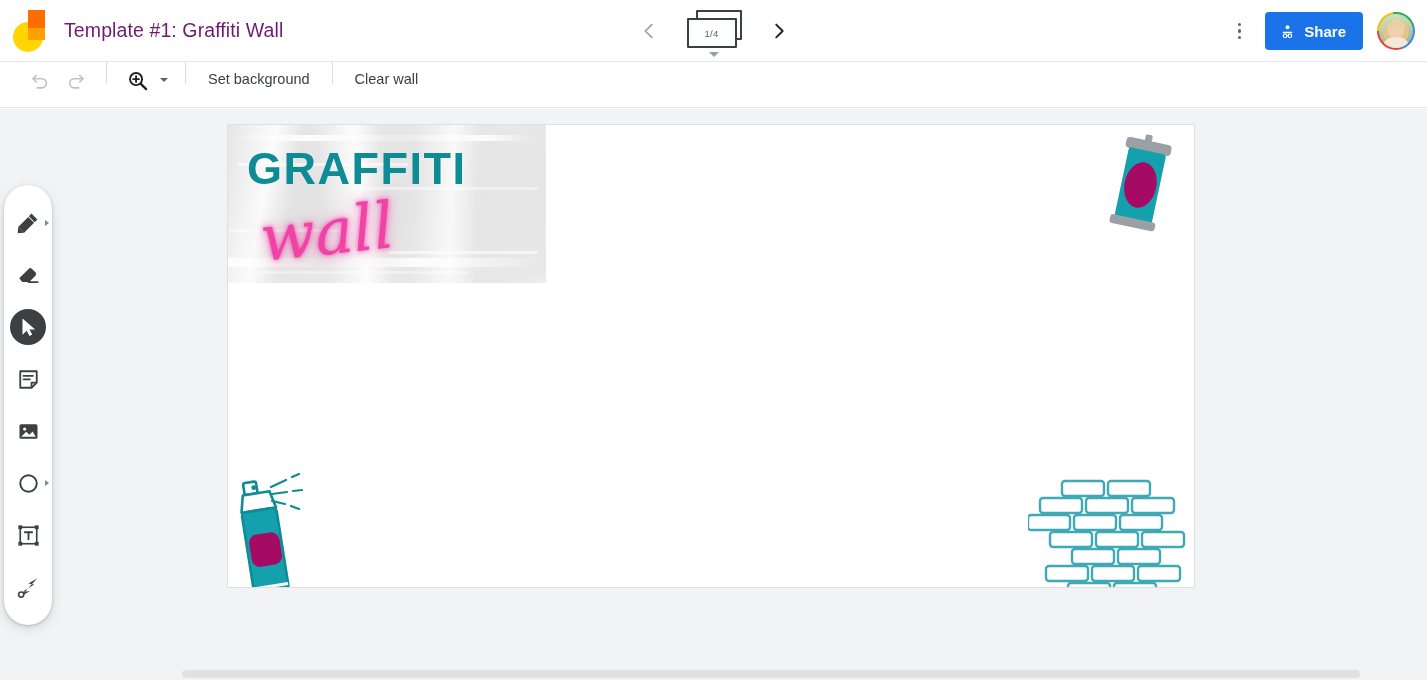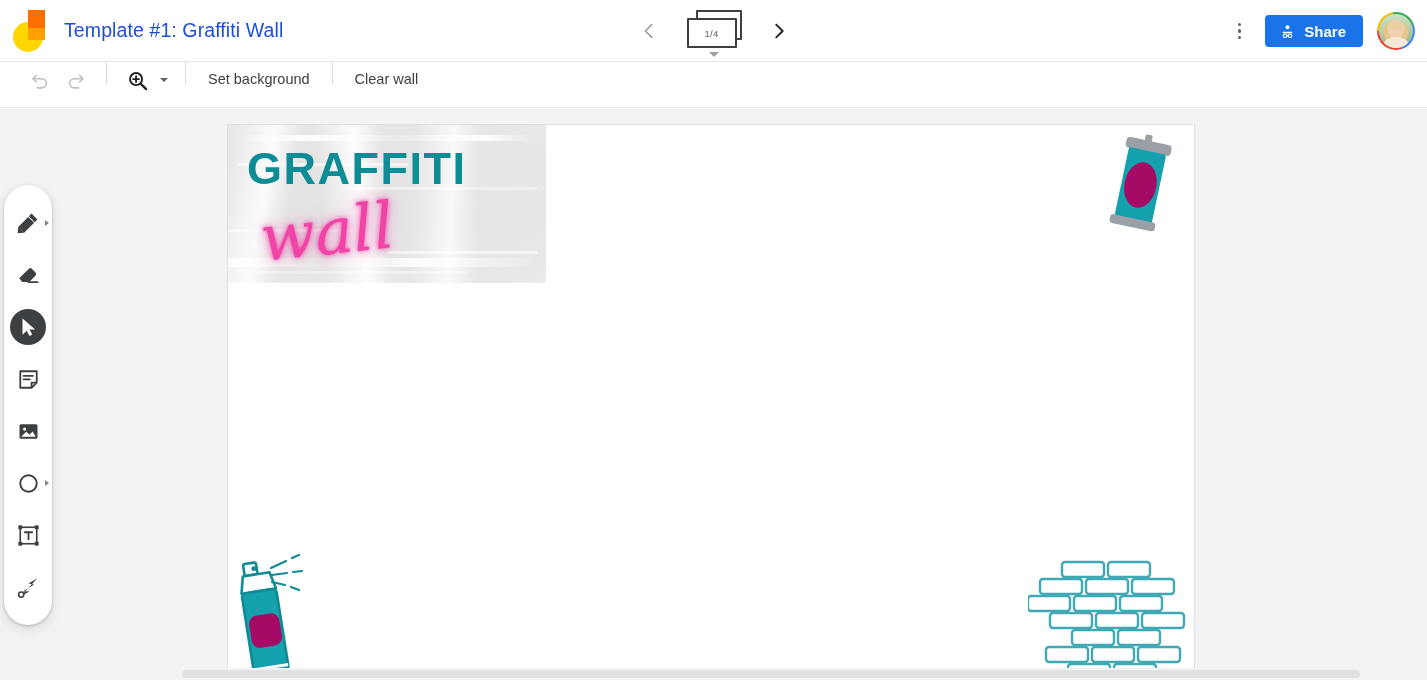--- a/index.html
+++ b/index.html
@@ -33,21 +33,21 @@
     position: absolute; right: 4px; top: 0;
     width: 17px; height: 18px;
     background: #FF6D00;
   }
   .jam-rect-mid {
     position: absolute; right: 4px; top: 18px;
     width: 17px; height: 12px;
     background: #FFA000;
   }
   .doc-title {
-    font-size: 19.5px; color: #1d4ed8;
+    font-size: 19.5px; color: #701a75;
     letter-spacing: 0.1px; margin-left: 2px;
     white-space: nowrap;
   }
 
   
   .frame-nav {
     position: absolute; left: 0; right: 0; top: 0;
     height: 62px;
     display: flex; align-items: center; justify-content: center;
     gap: 18px; pointer-events: none;
@@ -90,21 +90,21 @@
     display: flex; align-items: center; gap: 0;
     padding-right: 12px;
   }
   .kebab {
     width: 40px; height: 40px; border: none; background: none;
     display: flex; flex-direction: column; align-items: center;
     justify-content: center; gap: 3px; cursor: pointer; margin-right: 6px;
   }
   .kebab i { width: 3.5px; height: 3.5px; border-radius: 50%; background: #5f6368; display:block; }
   .share-btn {
-    height: 32px; padding: 0 17px 0 14px;
+    height: 38px; padding: 0 17px 0 14px;
     background: #1a73e8; color: #ffffff;
     border: none; border-radius: 4px;
     display: flex; align-items: center; gap: 8px;
     font-size: 15px; font-weight: bold; cursor: pointer;
     font-family: "Liberation Sans", sans-serif;
   }
   .avatar {
     width: 38px; height: 38px; border-radius: 50%;
     margin-left: 14px; position: relative; cursor: pointer;
     background: conic-gradient(from 200deg,
@@ -209,21 +209,21 @@
     position: absolute; right: 3px; top: 50%; transform: translateY(-50%);
     width: 0; height: 0;
     border-top: 3.5px solid transparent;
     border-bottom: 3.5px solid transparent;
     border-left: 4.5px solid #80868b;
   }
 
   
   .canvas-frame {
     position: absolute; left: 227px; top: 15px;
-    width: 968px; height: 545px;
+    width: 968px; height: 464px;
     background: #ffffff;
     border: 1px solid #dcdfe3;
     overflow: hidden;
   }
   .canvas-inner { position: absolute; inset: 0; }
 
   
   .paint-stroke {
     position: absolute; left: 0px; top: 0px;
     width: 318px; height: 158px;

